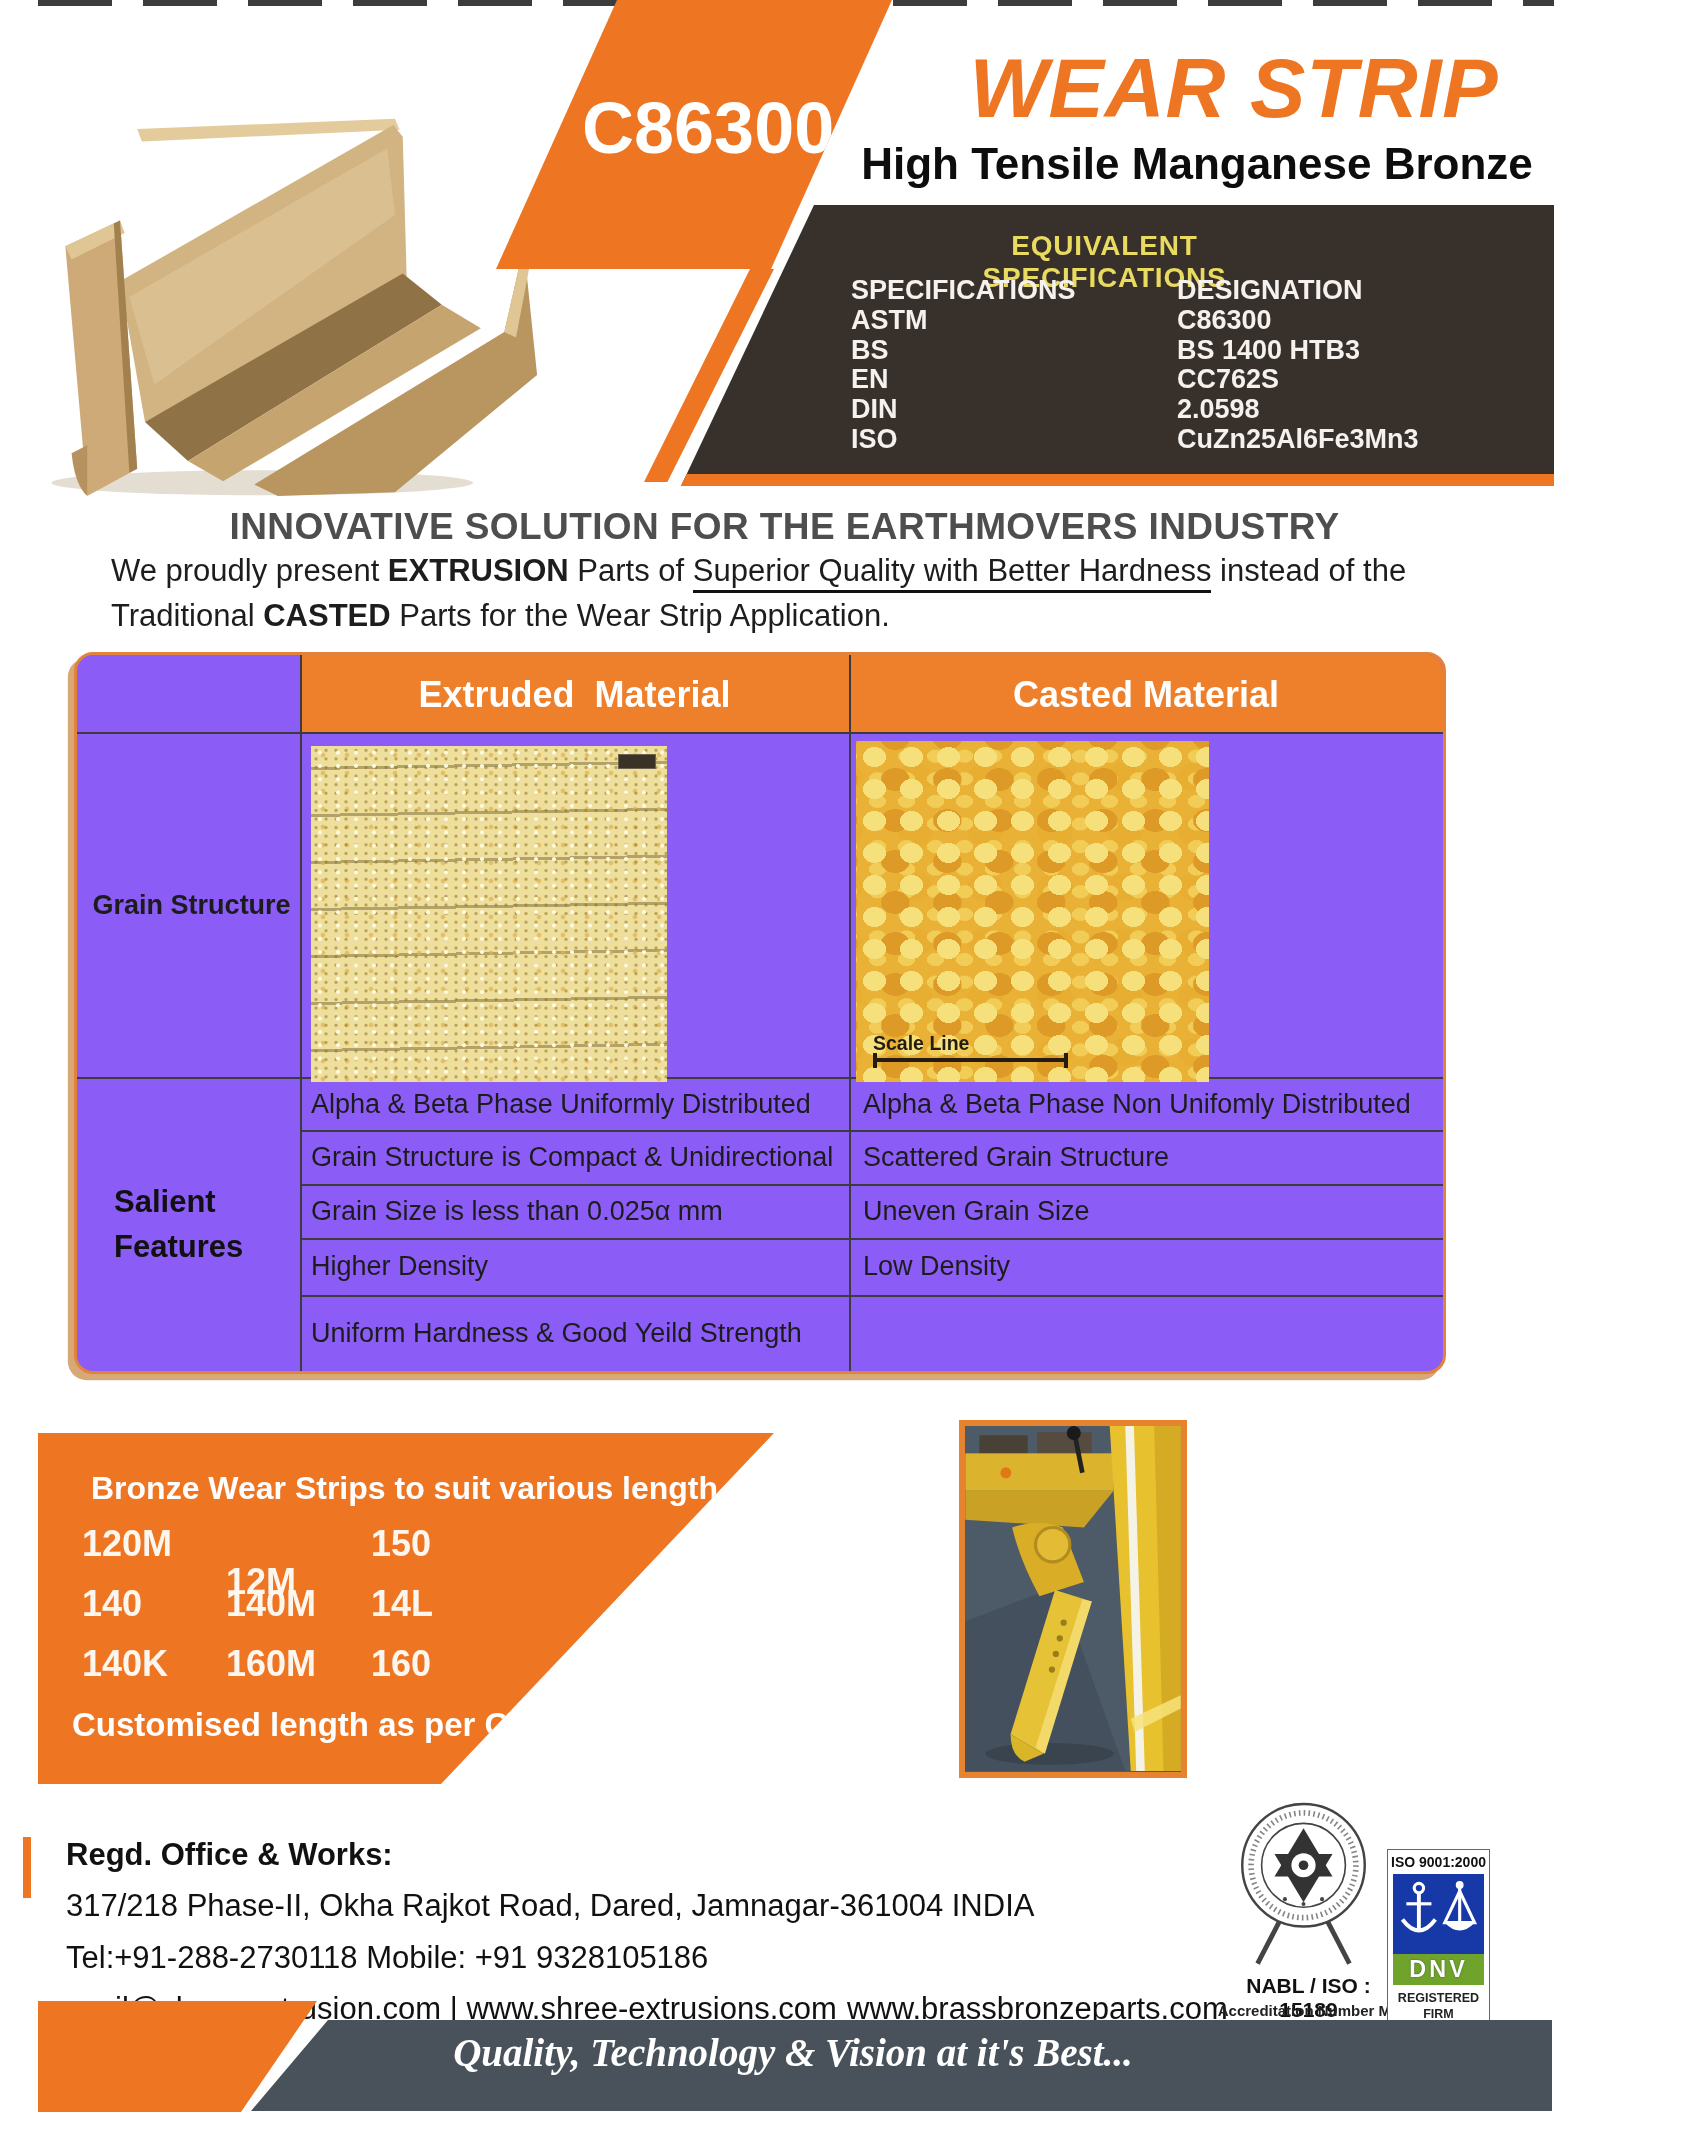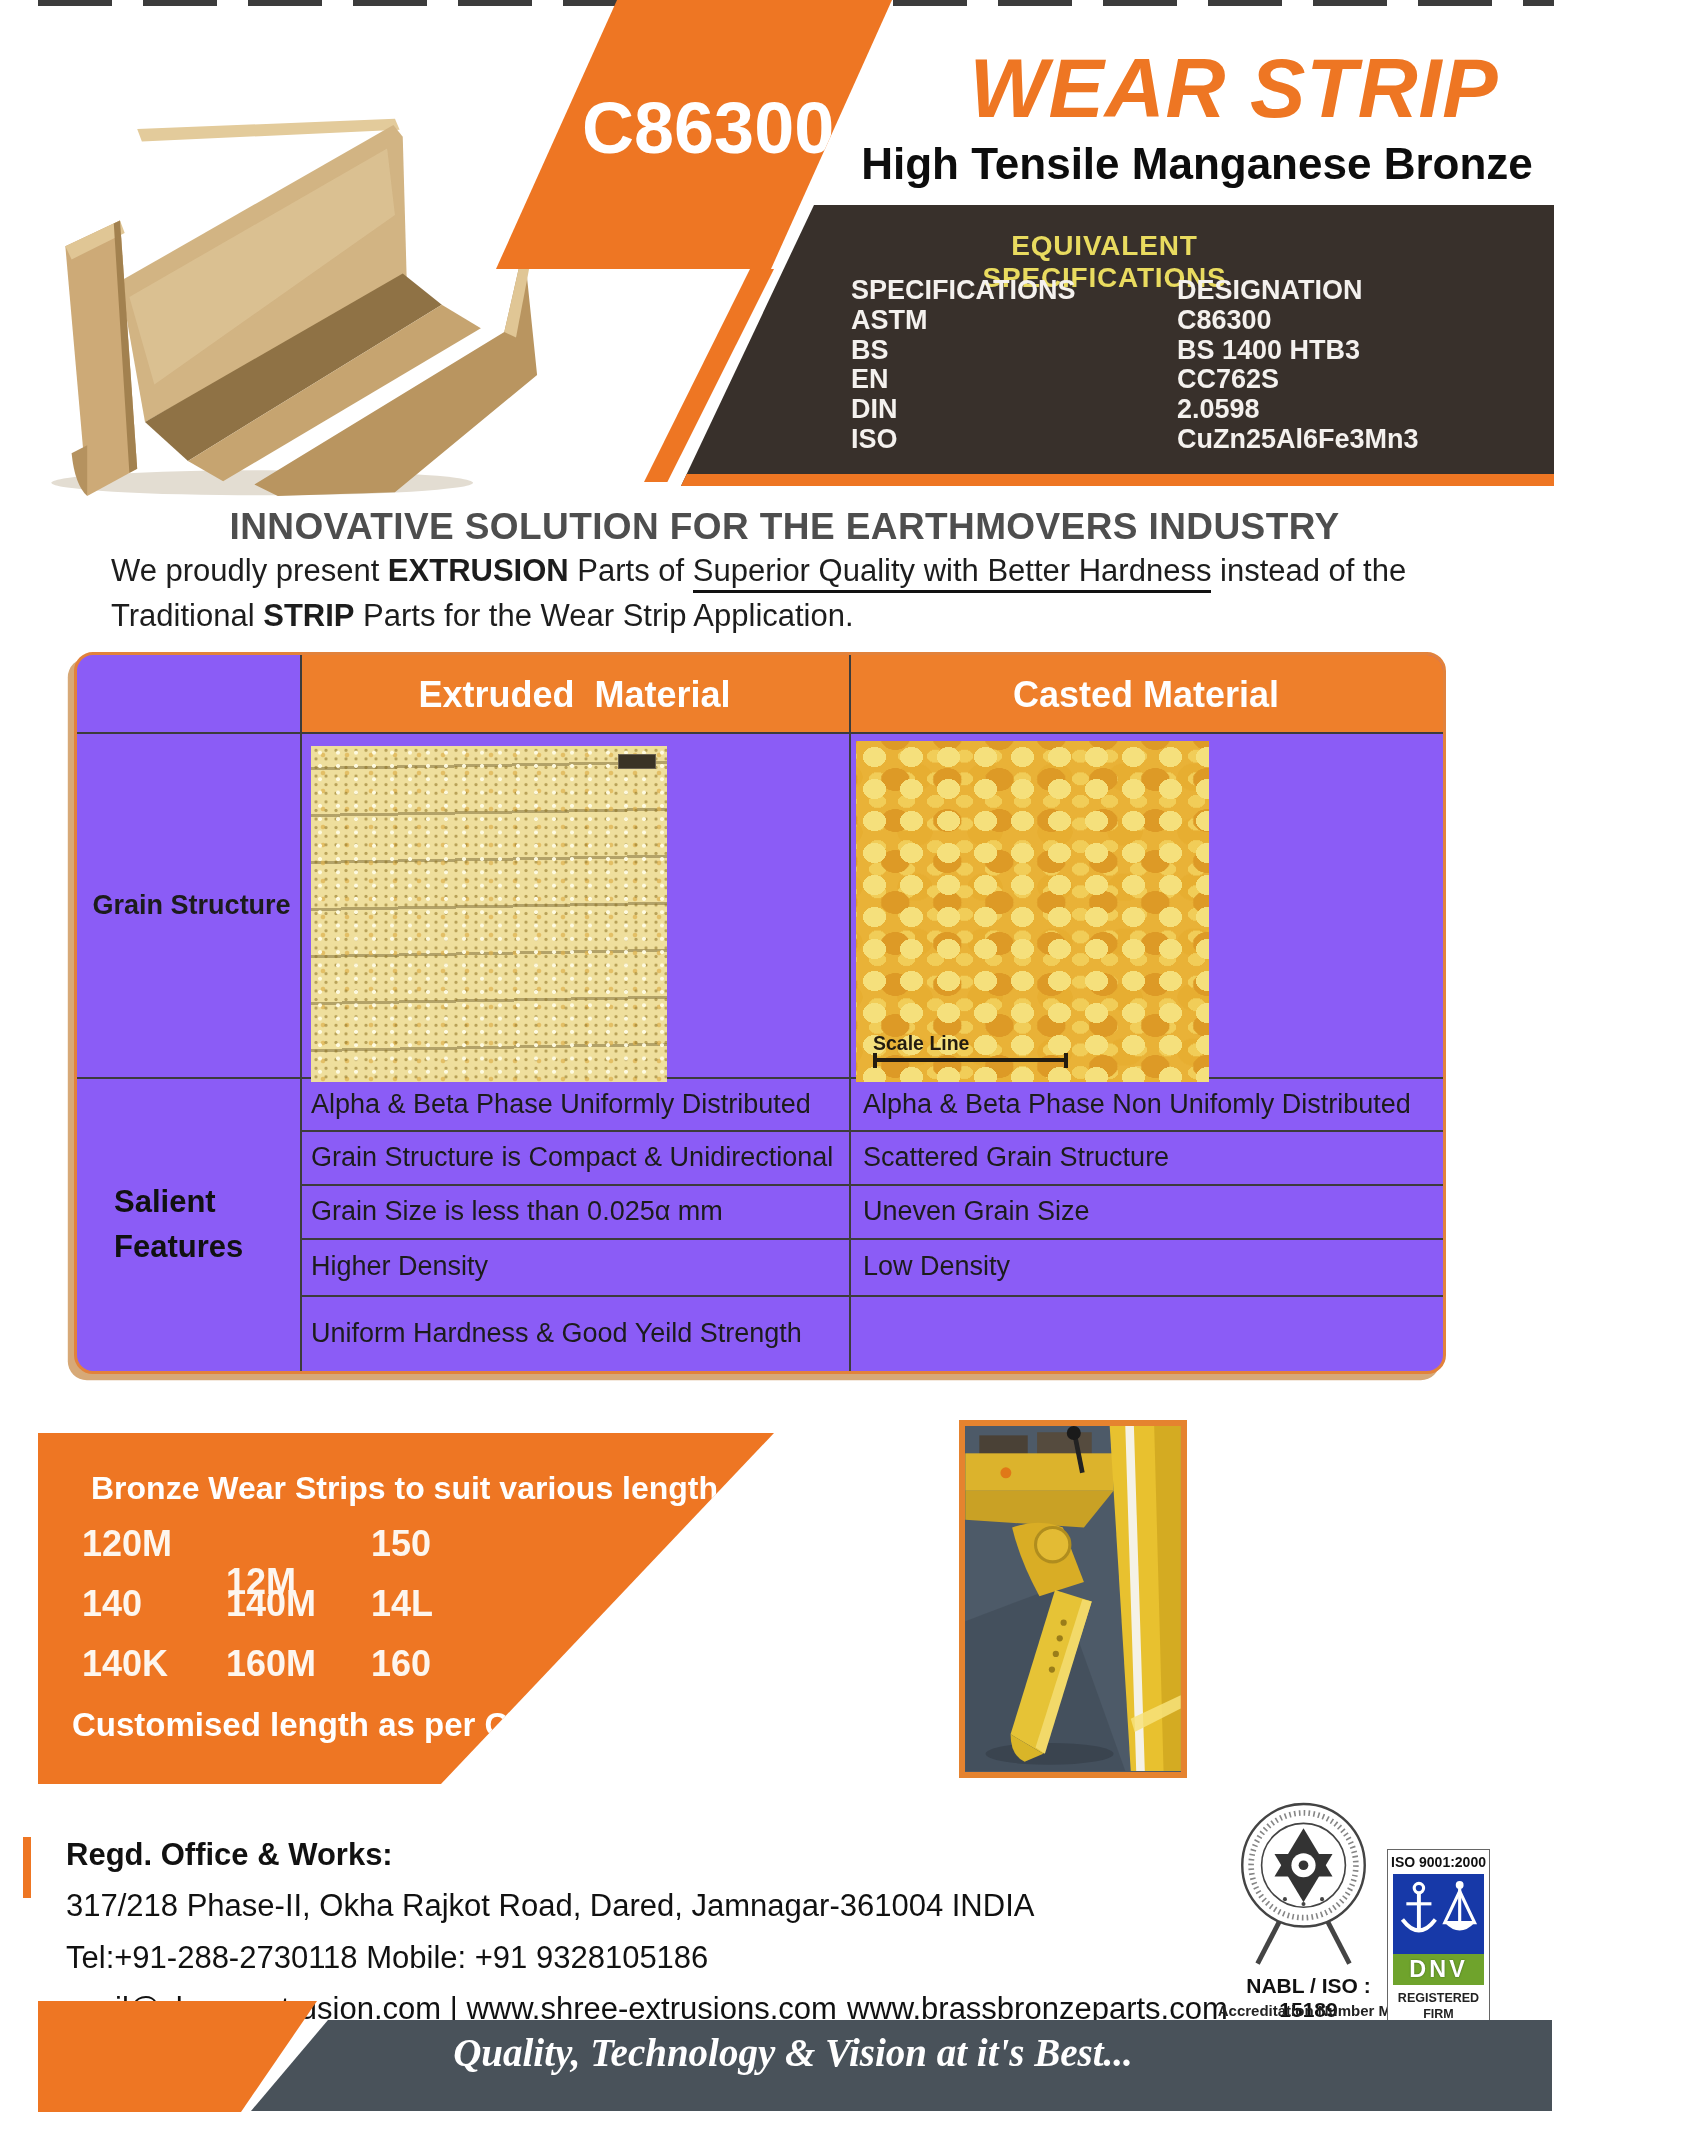--- a/index.html
+++ b/index.html
@@ -109,21 +109,21 @@
     <div class="abs spec-cell" style="left:170px;top:219px;">ISO</div>
     <div class="abs spec-cell" style="left:496px;top:219px;">CuZn25Al6Fe3Mn3</div>
     <div class="abs para-orange" style="left:0;right:0;bottom:0;height:12.5px;"></div>
   </div>
 
   <div class="abs ctr innov" style="left:70px;top:506px;width:1429px;">INNOVATIVE SOLUTION FOR THE EARTHMOVERS INDUSTRY</div>
   <div class="abs para-line" style="left:111px;top:550px;width:1343px;">
     <span>We proudly present </span><span class="b">EXTRUSION</span><span> Parts of </span><span class="u">Superior Quality with Better Hardness</span><span> instead of the</span>
   </div>
   <div class="abs para-line" style="left:111px;top:595px;width:1343px;">
-    <span>Traditional </span><span class="b">STRIP</span><span> Parts for the Wear Strip Application.</span>
+    <span>Traditional </span><span class="b">CASTED</span><span> Parts for the Wear Strip Application.</span>
   </div>
 
   <div class="abs cmp" style="left:74px;top:652px;width:1366px;height:716px;">
     <div class="cmp-header" style="left:223px;right:0;top:0;height:77px;"></div>
     <div class="abs cmp-head-label ctr" style="left:223px;top:19px;width:549px;">Extruded  Material</div>
     <div class="abs cmp-head-label ctr" style="left:772px;top:19px;width:594px;">Casted Material</div>
     <div class="vline" style="left:223px;"></div>
     <div class="vline" style="left:772px;"></div>
     <div class="hline" style="left:0;right:0;top:77px;"></div>
     <div class="hline" style="left:0;right:0;top:422px;"></div>

